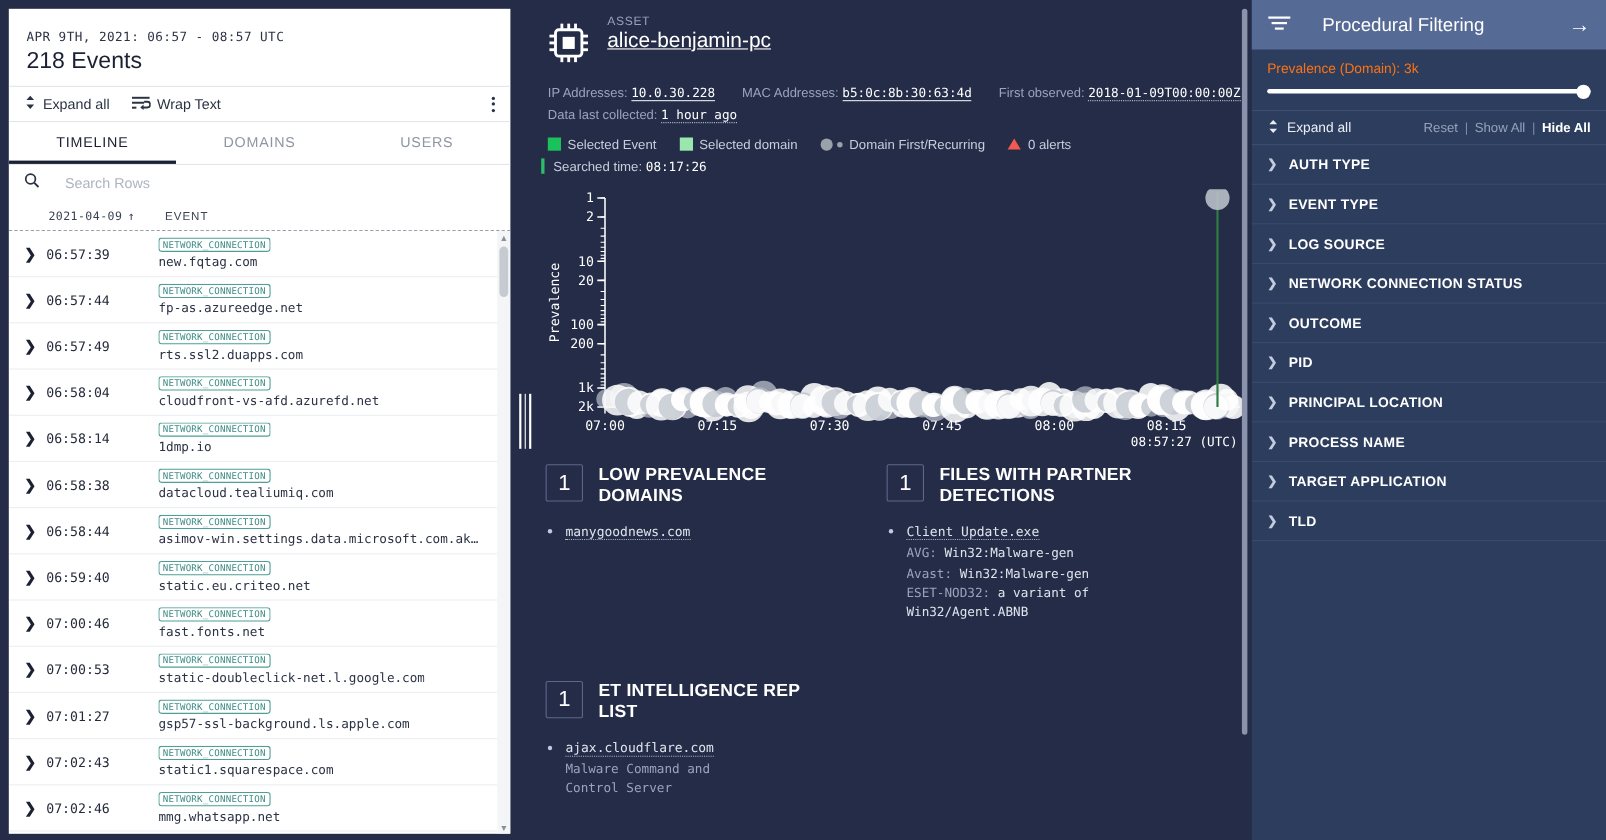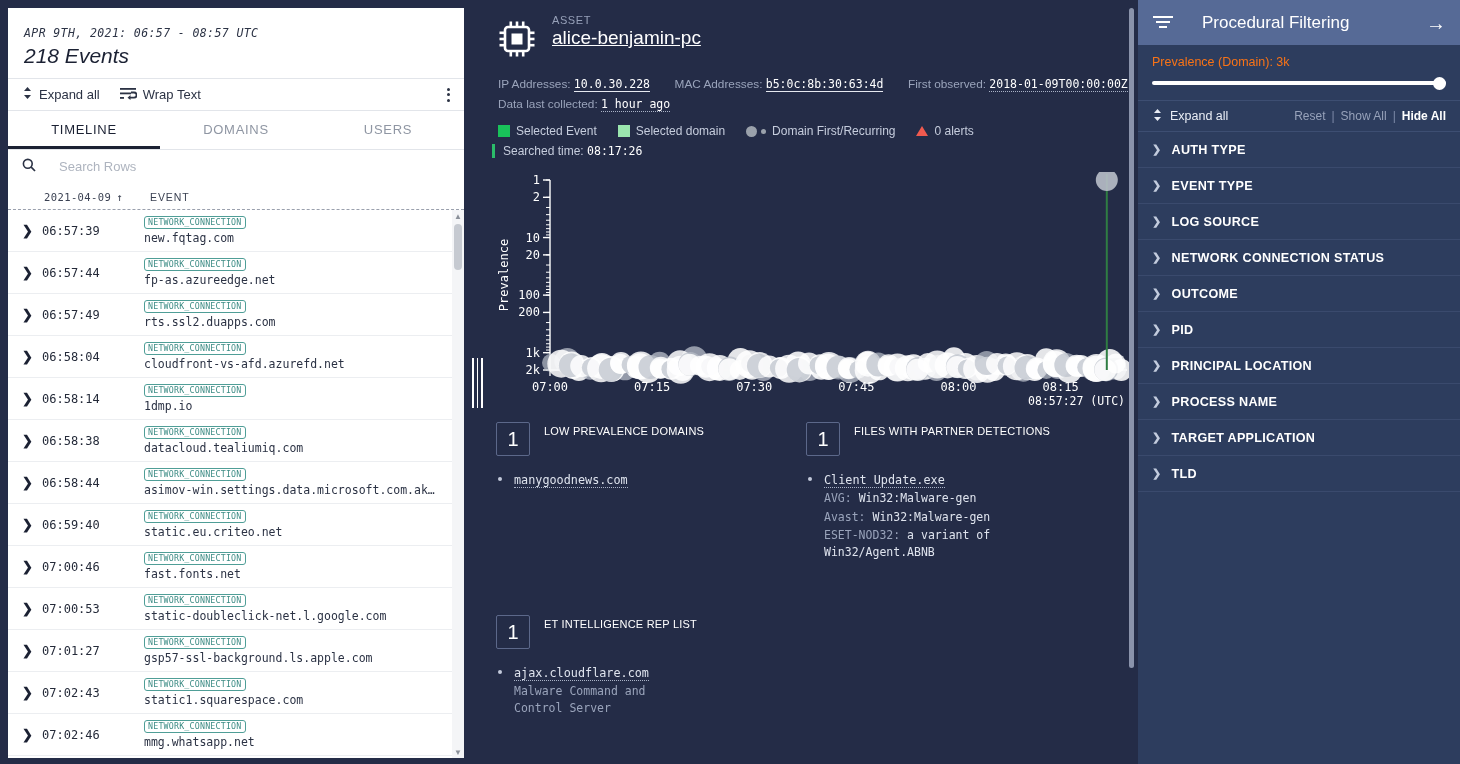--- a/index.html
+++ b/index.html
@@ -10,21 +10,21 @@
     overflow: hidden;
   }
   .app { position: relative; width: 1460px; height: 764px; display: flex; }
 
   
   .left-wrap { width: 466px; height: 764px; padding: 8px 0 6px 8px; flex: 0 0 466px; }
   .left-card {
     background: #ffffff; width: 456px; height: 750px;
     display: flex; flex-direction: column; overflow: hidden;
   }
-  .lp-head { padding: 18px 16px 10px 16px; font-style: italic; }
+  .lp-head { padding: 18px 16px 10px 16px; }
   .lp-range {
     font-family: "DejaVu Sans Mono", monospace;
     font-size: 11.5px; letter-spacing: .4px; color: #2c3345; white-space: nowrap;
   }
   .lp-count { font-size: 21px; color: #1b2133; margin-top: 4px; font-weight: 400; }
   .lp-tools {
     border-top: 1px solid #e2e5ea; border-bottom: 1px solid #e2e5ea;
     height: 33px; display: flex; align-items: center; padding: 0 14px; position: relative;
   }
   .tool-btn { display: flex; align-items: center; gap: 6px; font-size: 13px; color: #2b3244; margin-right: 20px; cursor: pointer; }
@@ -116,21 +116,21 @@
 
   .cards { display: flex; gap: 10px; margin: 12px 0 0 4px; }
   .card { width: 300px; }
   .card-head { display: flex; gap: 14px; align-items: flex-start; }
   .card-num {
     width: 34px; height: 34px; flex: 0 0 34px; border: 1px solid #5c6party; border: 1px solid #5c688a;
     display: flex; align-items: center; justify-content: center; color: #ffffff; font-size: 20px;
     border-radius: 2px;
   }
   .card-title {
-    color: #ffffff; font-size: 11px; font-weight: normal; letter-spacing: .2px; line-height: 19px;
+    color: #ffffff; font-size: 16px; font-weight: bold; letter-spacing: .2px; line-height: 19px;
     max-width: 200px; text-transform: uppercase;
   }
   .bullets { margin: 14px 0 0 18px; }
   .bullets li { list-style: none; position: relative; margin-bottom: 3px; }
   .bullets li::before {
     content: ""; position: absolute; left: -16px; top: 7px; width: 4px; height: 4px;
     border-radius: 50%; background: #c3cadb;
   }
   .blink {
     font-family: "DejaVu Sans Mono", monospace; font-size: 11.8px; color: #dfe4ee;

